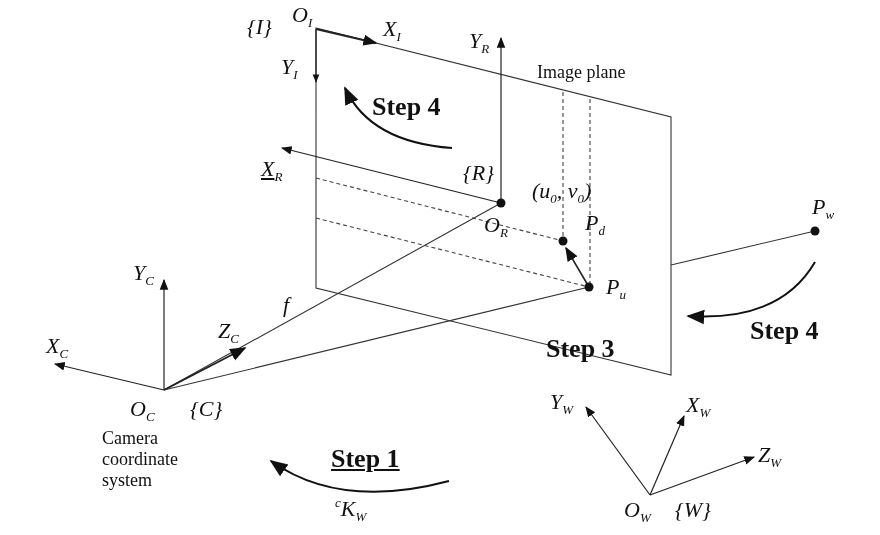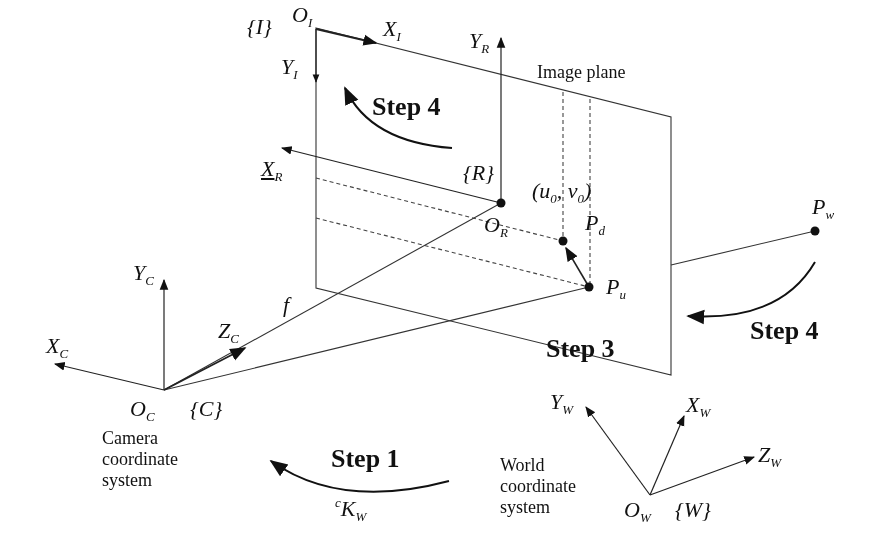--- a/index.html
+++ b/index.html
@@ -81,31 +81,30 @@
   <div class="lbl it" style="left:503px;top:180px;padding-left:29px;"><span>(u</span><sub>0</sub><span>, v</span><sub>0</sub><span>)</span></div>
   <div class="lbl it" style="left:484px;top:214px;"><span>O</span><sub>R</sub></div>
 
   <div class="lbl it" style="left:585px;top:212px;"><span>P</span><sub>d</sub></div>
   <div class="lbl it" style="left:606px;top:276px;"><span>P</span><sub>u</sub></div>
   <div class="lbl it" style="left:812px;top:196px;text-align:right;"><span>P</span><sub>w</sub></div>
 
   <div class="lbl step" style="left:372px;top:94px;">Step 4</div>
   <div class="lbl step" style="left:546px;top:304px;margin-top:32px;">Step 3</div>
   <div class="lbl step" style="left:750px;top:318px;">Step 4</div>
-  <div class="lbl step" style="left:331px;top:446px;">Step 1</div>
+  <div class="lbl step" style="left:331px;top:446px;text-decoration:underline;">Step 1</div>
 
   <div class="lbl it" style="left:133px;top:262px;"><span>Y</span><sub>C</sub></div>
   <div class="lbl it" style="left:46px;top:335px;text-align:center;"><span>X</span><sub>C</sub></div>
   <div class="lbl it" style="left:218px;top:320px;"><span>Z</span><sub>C</sub></div>
   <div class="lbl it" style="left:283px;top:294px;">f</div>
   <div class="lbl it" style="left:130px;top:398px;"><span>O</span><sub>C</sub></div>
   <div class="lbl it brace" style="left:190px;top:398px;">{C}</div>
   <div class="lbl txt" style="left:102px;top:428px;width:110px;">Camera coordinate system</div>
 
   <div class="lbl it" style="left:335px;top:496px;"><sup>c</sup><span>K</span><sub>W</sub></div>
 
-  <div class="lbl txt" style="left:500px;top:455px;width:110px;">World coordinate system</div>
   <div class="lbl it" style="left:550px;top:391px;"><span>Y</span><sub>W</sub></div>
   <div class="lbl it" style="left:686px;top:394px;"><span>X</span><sub>W</sub></div>
   <div class="lbl it" style="left:758px;top:444px;"><span>Z</span><sub>W</sub></div>
   <div class="lbl it" style="left:624px;top:499px;"><span>O</span><sub>W</sub></div>
   <div class="lbl it brace" style="left:675px;top:499px;">{W}</div>
 </div>
 
 </body></html>

